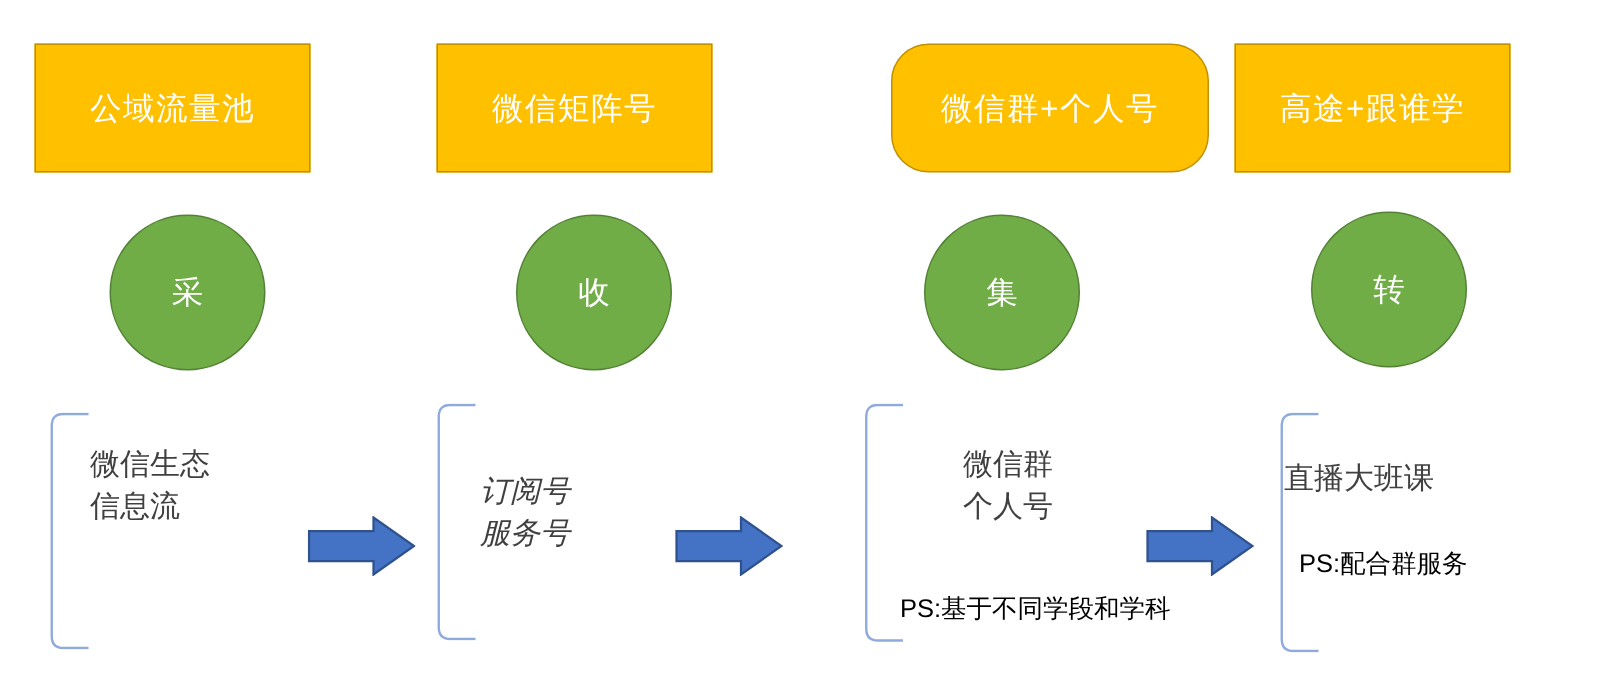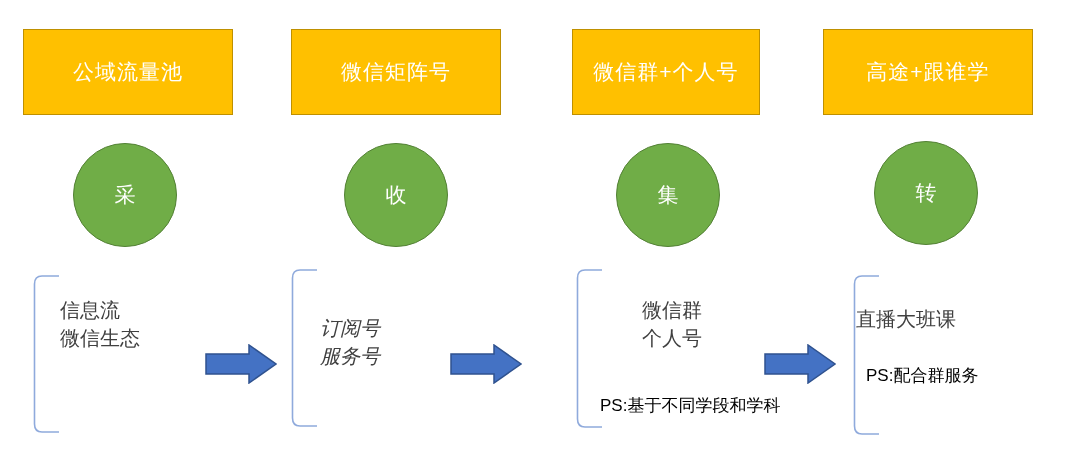--- a/index.html
+++ b/index.html
@@ -10,21 +10,21 @@
   .canvas{
     position:relative;
     width:1080px;
     height:466px;
     background:#ffffff;
     overflow:hidden;
   }
   .header-box{
     position:absolute;
     top:29px;
-    width:210px;
+    width:184px;
     height:86px;
     background:#FFC000;
     border:1.5px solid #BF9000;
     box-sizing:border-box;
     display:flex;
     align-items:center;
     justify-content:center;
     color:#ffffff;
     font-size:21px;
     letter-spacing:1px;
@@ -77,22 +77,22 @@
   <div class="header-box" style="left:23px;">
     <span>公域流量池</span>
   </div>
   <div class="stage-circle" style="left:73px;">
     <span>采</span>
   </div>
   <svg class="bracket" style="left:33px;top:275px;" width="28" height="158" viewBox="0 0 28 158">
     <path d="M26 1 L9 1 Q1.5 1 1.5 9 L1.5 149 Q1.5 157 9 157 L26 157" fill="none" stroke="#8FAADC" stroke-width="1.6"></path>
   </svg>
   <div class="item-text" style="left:60px;top:296px;">
+    <div>微信生态</div>
     <div>信息流</div>
-    <div>微信生态</div>
   </div>
 
   <svg class="flow-arrow" style="left:205px;" viewBox="0 0 72 40">
     <polygon points="1,10 44,10 44,1 71,20 44,39 44,30 1,30" fill="#4472C4" stroke="#2F528F" stroke-width="1.5"></polygon>
   </svg>
 
   <div class="header-box" style="left:291px;">
     <span>微信矩阵号</span>
   </div>
   <div class="stage-circle" style="left:344px;">
@@ -103,21 +103,21 @@
   </svg>
   <div class="item-text" style="left:320px;top:314px;font-style:italic;">
     <div>订阅号</div>
     <div>服务号</div>
   </div>
 
   <svg class="flow-arrow" style="left:450px;" viewBox="0 0 72 40">
     <polygon points="1,10 44,10 44,1 71,20 44,39 44,30 1,30" fill="#4472C4" stroke="#2F528F" stroke-width="1.5"></polygon>
   </svg>
 
-  <div class="header-box" style="left:572px;width:188px;">
+  <div class="header-box" style="left:594px;width:212px;border-radius:25px;">
     <span>微信群+个人号</span>
   </div>
   <div class="stage-circle" style="left:616px;">
     <span>集</span>
   </div>
   <svg class="bracket" style="left:576px;top:269px;" width="28" height="159" viewBox="0 0 28 159">
     <path d="M26 1 L9 1 Q1.5 1 1.5 9 L1.5 150 Q1.5 158 9 158 L26 158" fill="none" stroke="#8FAADC" stroke-width="1.6"></path>
   </svg>
   <div class="item-text" style="left:600px;top:296px;margin-left:42px;">
     <div>微信群</div>

